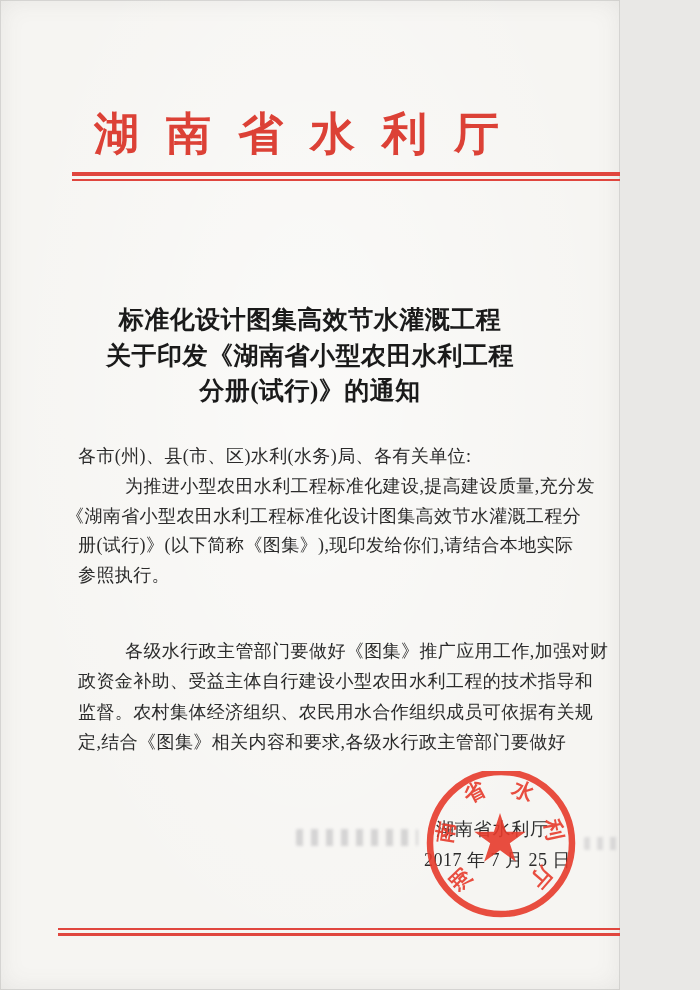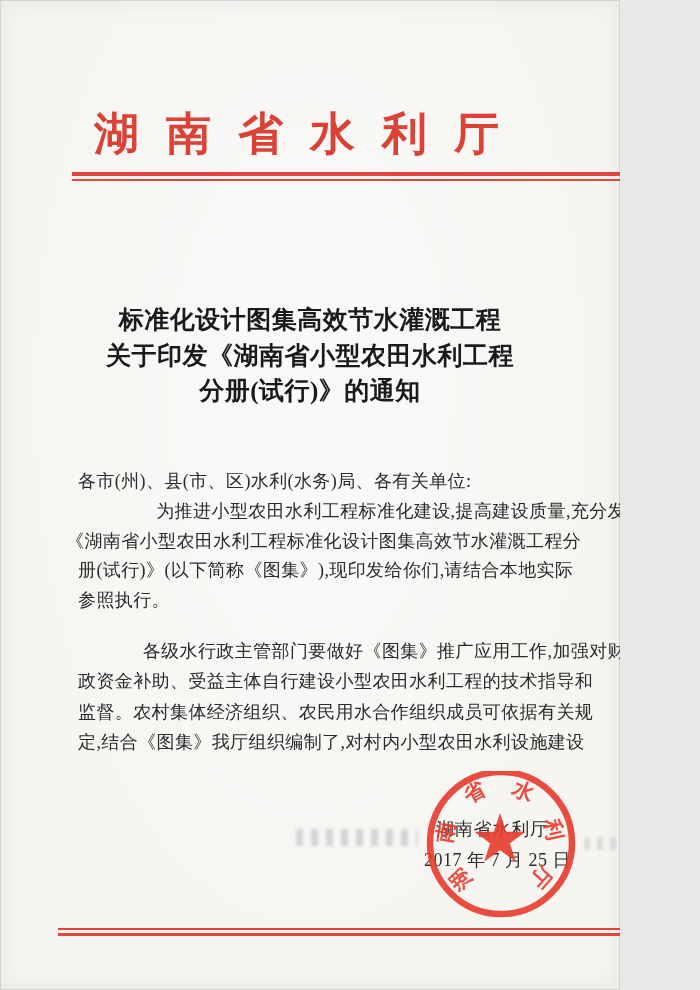--- a/index.html
+++ b/index.html
@@ -27,23 +27,23 @@
   }
   .notice-title{
     position:absolute;top:302px;left:0;width:100%;
     text-align:center;font-size:25px;font-weight:bold;
     line-height:35.5px;color:#1a1a1a;letter-spacing:0.5px;
   }
   .body-block{
     position:absolute;left:78px;width:548px;
     font-size:18px;color:#2b2b2b;letter-spacing:0.4px;white-space:nowrap;
   }
-  .b1{top:467px;line-height:29.8px;}
+  .b1{top:442px;line-height:29.8px;}
   .b2{top:636px;line-height:30.3px;}
-  .indent{text-indent:47px;text-align:right;}
+  .indent{text-indent:47px;}
   .hang{margin-left:-12px;}
   .signature-org{
     position:absolute;top:817px;left:436px;
     font-size:18px;letter-spacing:0.8px;color:#2b2b2b;white-space:nowrap;
   }
   .signature-date{
     position:absolute;top:848px;left:424px;
     font-size:18px;letter-spacing:0.5px;color:#2b2b2b;white-space:nowrap;
   }
   .seal{position:absolute;left:426px;top:771px;width:150px;height:150px;opacity:0.9;}
@@ -76,21 +76,21 @@
     <div class="indent">为推进小型农田水利工程标准化建设,提高建设质量,充分发</div>
     <div class="hang">《湖南省小型农田水利工程标准化设计图集高效节水灌溉工程分</div>
     <div>册(试行)》(以下简称《图集》),现印发给你们,请结合本地实际</div>
     <div>参照执行。</div>
   </div>
 
   <div class="body-block b2">
     <div class="indent">各级水行政主管部门要做好《图集》推广应用工作,加强对财</div>
     <div>政资金补助、受益主体自行建设小型农田水利工程的技术指导和</div>
     <div>监督。农村集体经济组织、农民用水合作组织成员可依据有关规</div>
-    <div>定,结合《图集》我厅组织编制了,对村内小型农田水利设施建设</div>
+    <div>定,结合《图集》相关内容和要求,各级水行政主管部门要做好</div>
   </div>
 
   <div class="ghost g1"></div>
   <div class="ghost g2"></div>
 
   <div class="signature-org">湖南省水利厅</div>
   <div class="signature-date">2017 年 7 月 25 日</div>
 
   <svg class="seal" viewBox="0 0 150 150">
     <circle cx="75" cy="72" r="71" fill="none" stroke-width="6.5" stroke="#e73b2c"></circle>

